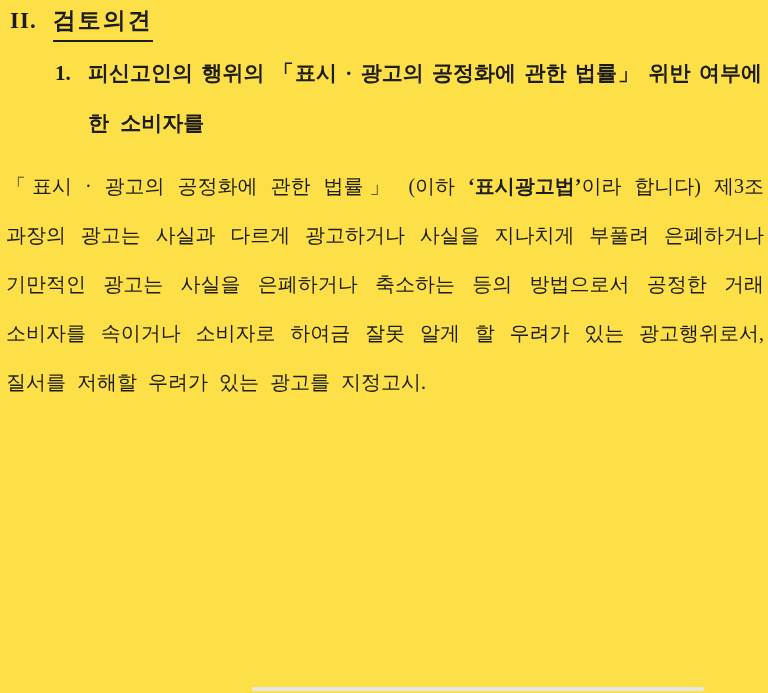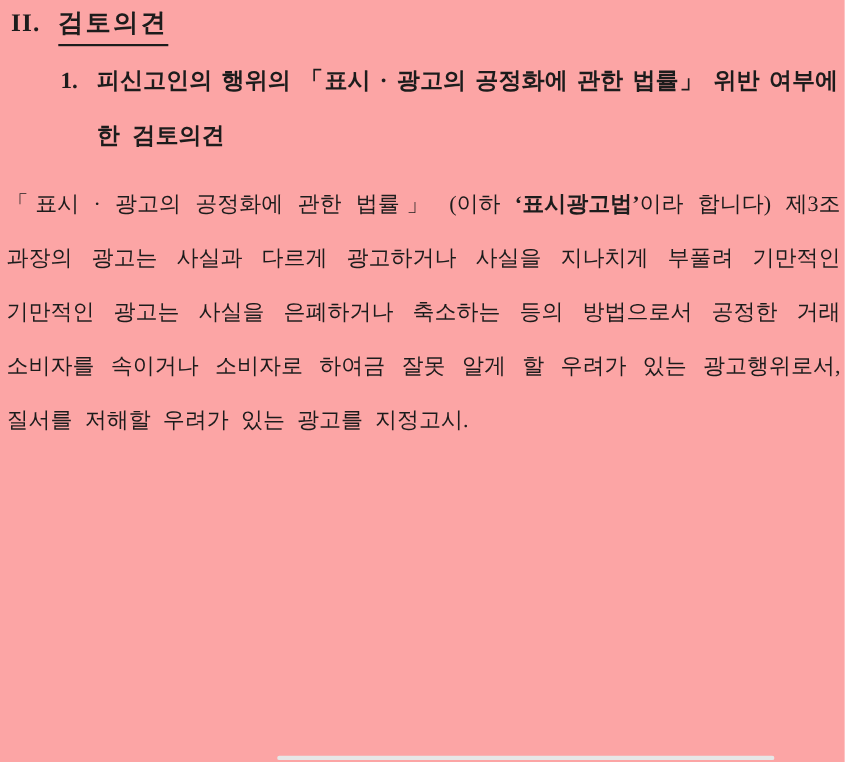--- a/index.html
+++ b/index.html
@@ -4,21 +4,21 @@
 <style>
   html, body {
     margin: 0;
     padding: 0;
     background: #ffffff;
   }
   .page {
     position: relative;
     width: 768px;
     height: 693px;
-    background: #fca5a5;
+    background: #fde047;
     overflow: hidden;
     font-family: "Liberation Serif", "DejaVu Serif", serif;
     color: #1c1c1c;
   }
   
   .heading {
     position: absolute;
     top: 4px;
     left: 10px;
     font-size: 23px;
@@ -100,27 +100,27 @@
 <div class="page">
 
   <div class="heading">
     <span class="numeral">II.</span><span class="title">검토의견</span>
   </div>
 
   <div class="subheading">
     <span class="sub-number">1.</span>
     <div class="sub-lines">
       <div class="line">피신고인의 행위의 「표시 · 광고의 공정화에 관한 법률」 위반 여부에 대</div>
-      <div class="line short">한 검토의견</div>
+      <div class="line short">한 소비자를</div>
     </div>
   </div>
 
   <div class="paragraph paragraph-1">
     <div class="line"><span>「표시 · 광고의 공정화에 관한 법률」 (이하 </span><b>‘표시광고법’</b><span>이라 합니다) 제3조</span></div>
-    <div class="line">과장의 광고는 사실과 다르게 광고하거나 사실을 지나치게 부풀려 기만적인</div>
+    <div class="line">과장의 광고는 사실과 다르게 광고하거나 사실을 지나치게 부풀려 은폐하거나</div>
     <div class="line">기만적인 광고는 사실을 은폐하거나 축소하는 등의 방법으로서 공정한 거래</div>
     <div class="line">소비자를 속이거나 소비자로 하여금 잘못 알게 할 우려가 있는 광고행위로서,</div>
     <div class="line short">질서를 저해할 우려가 있는 광고를 지정고시.</div>
   </div>
 
 
   <div class="cutoff-sliver"></div>
 
 </div>
 

